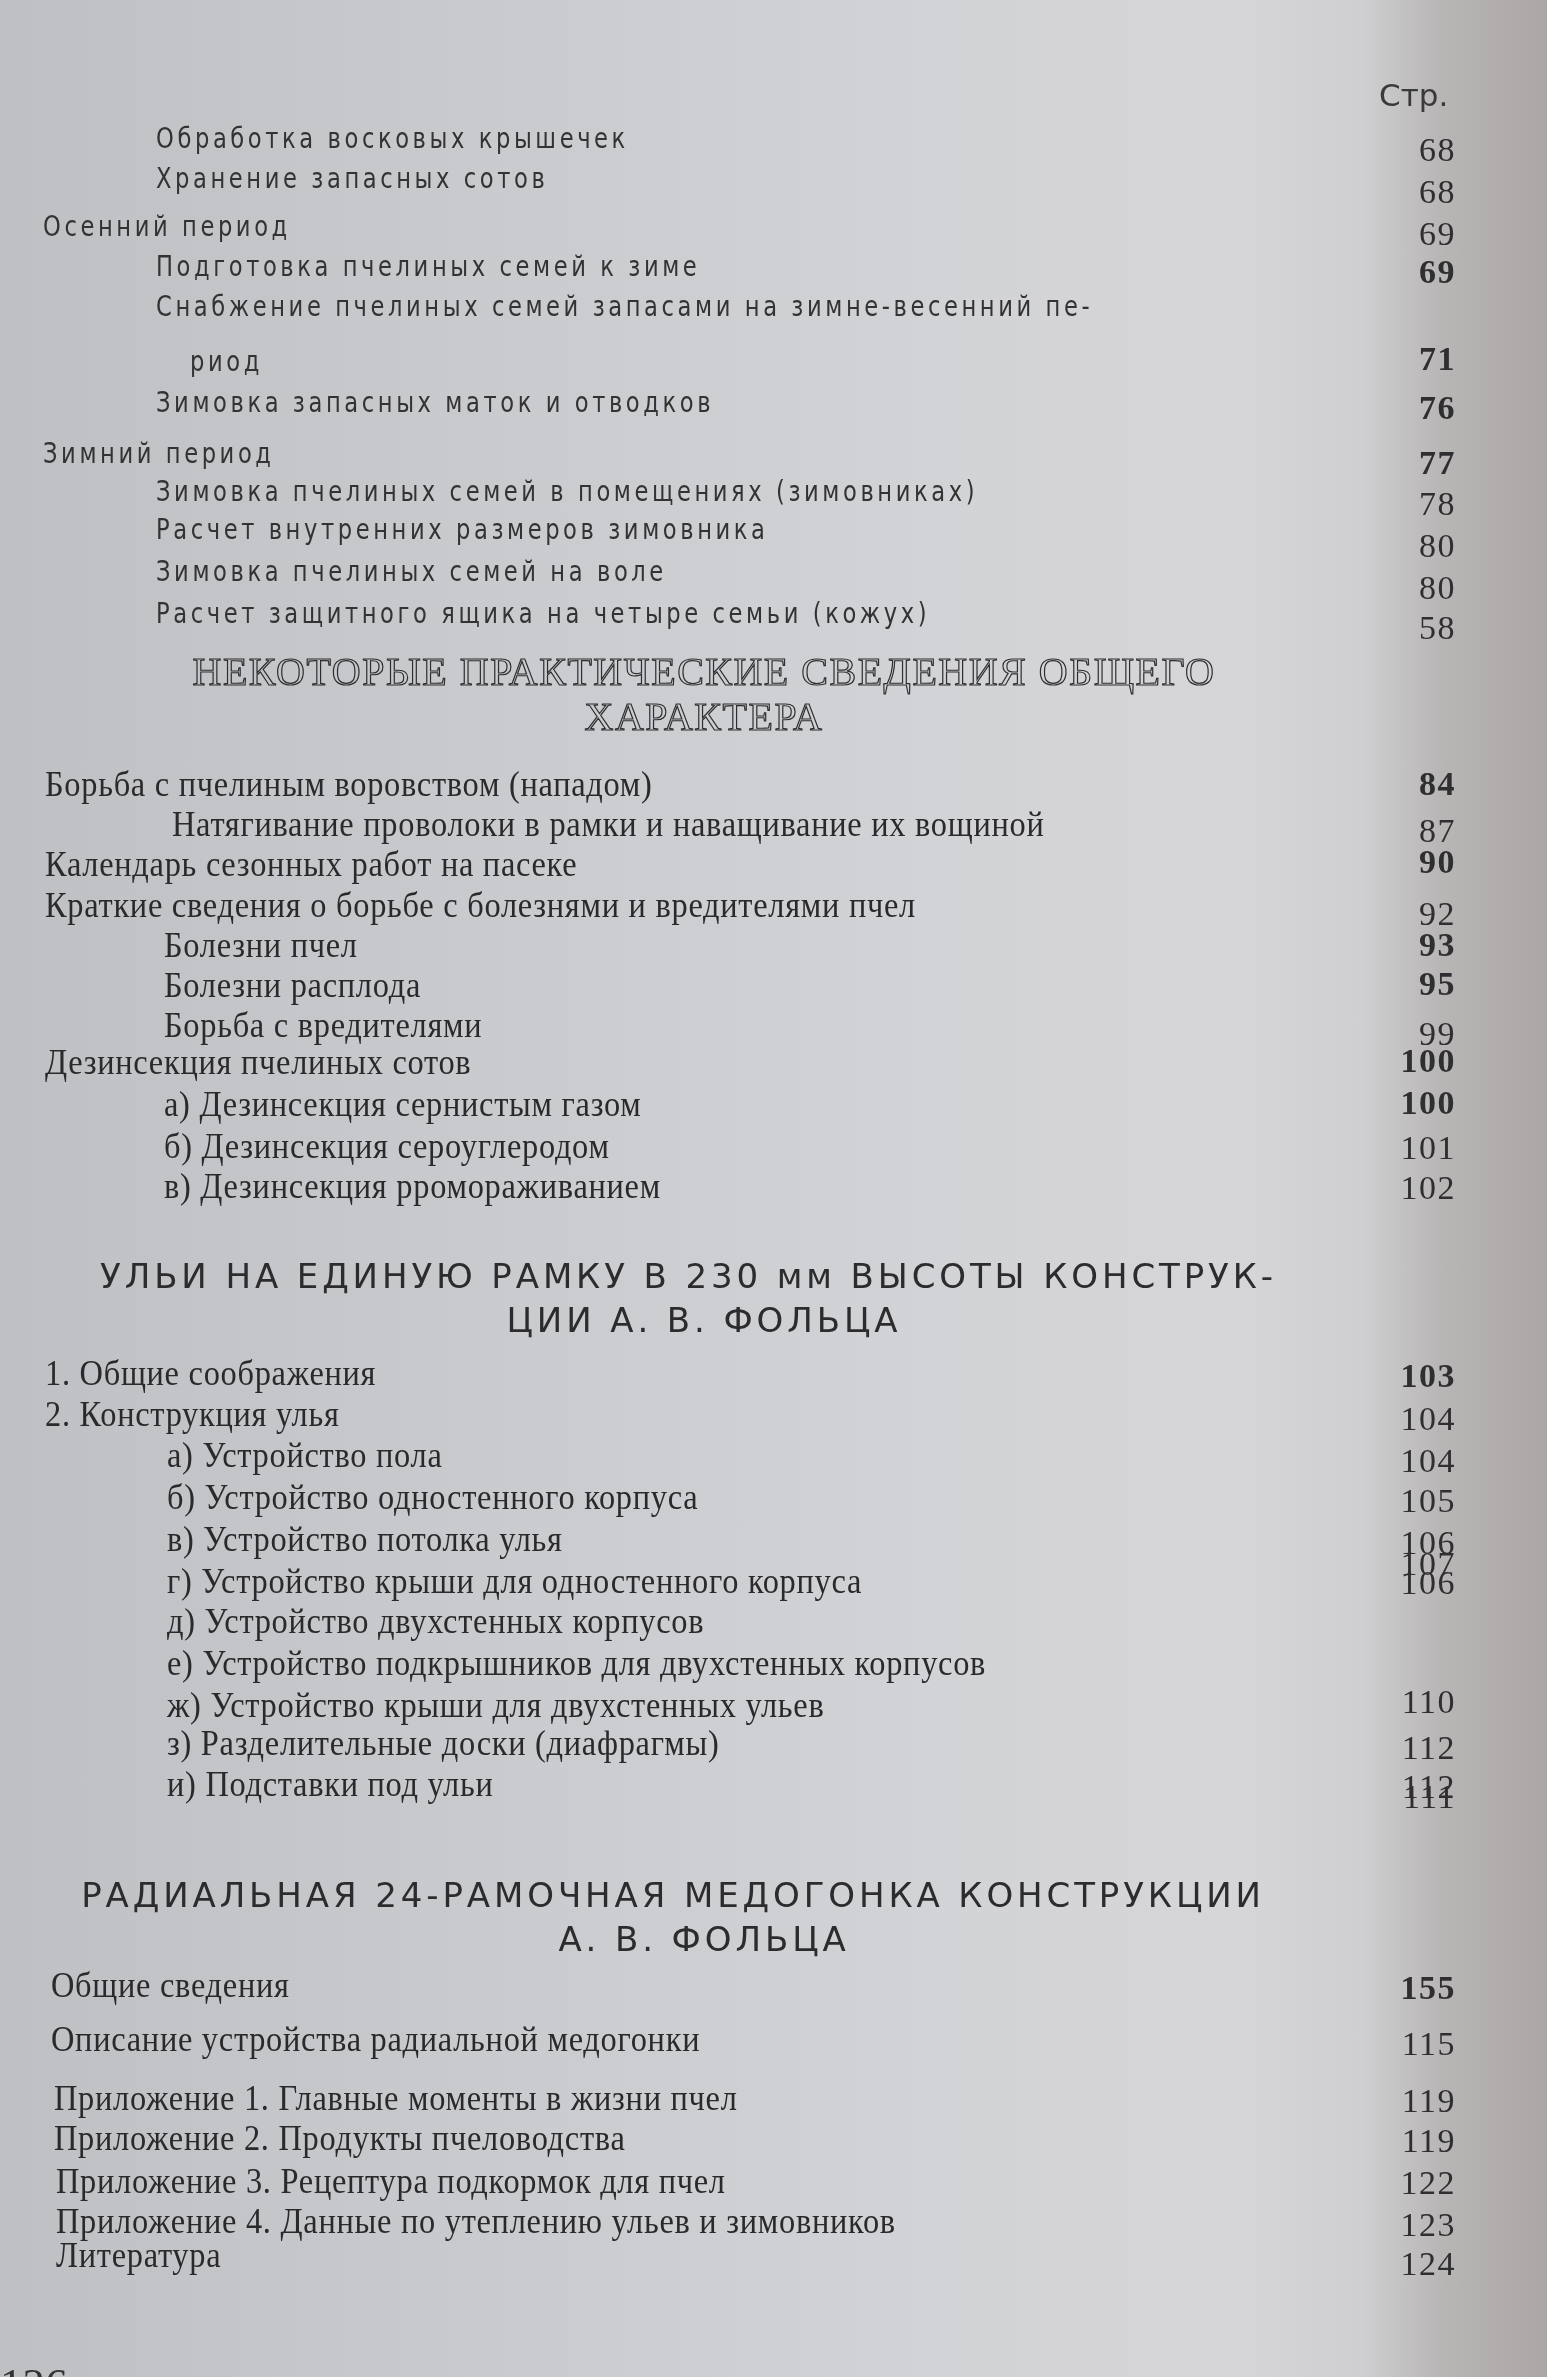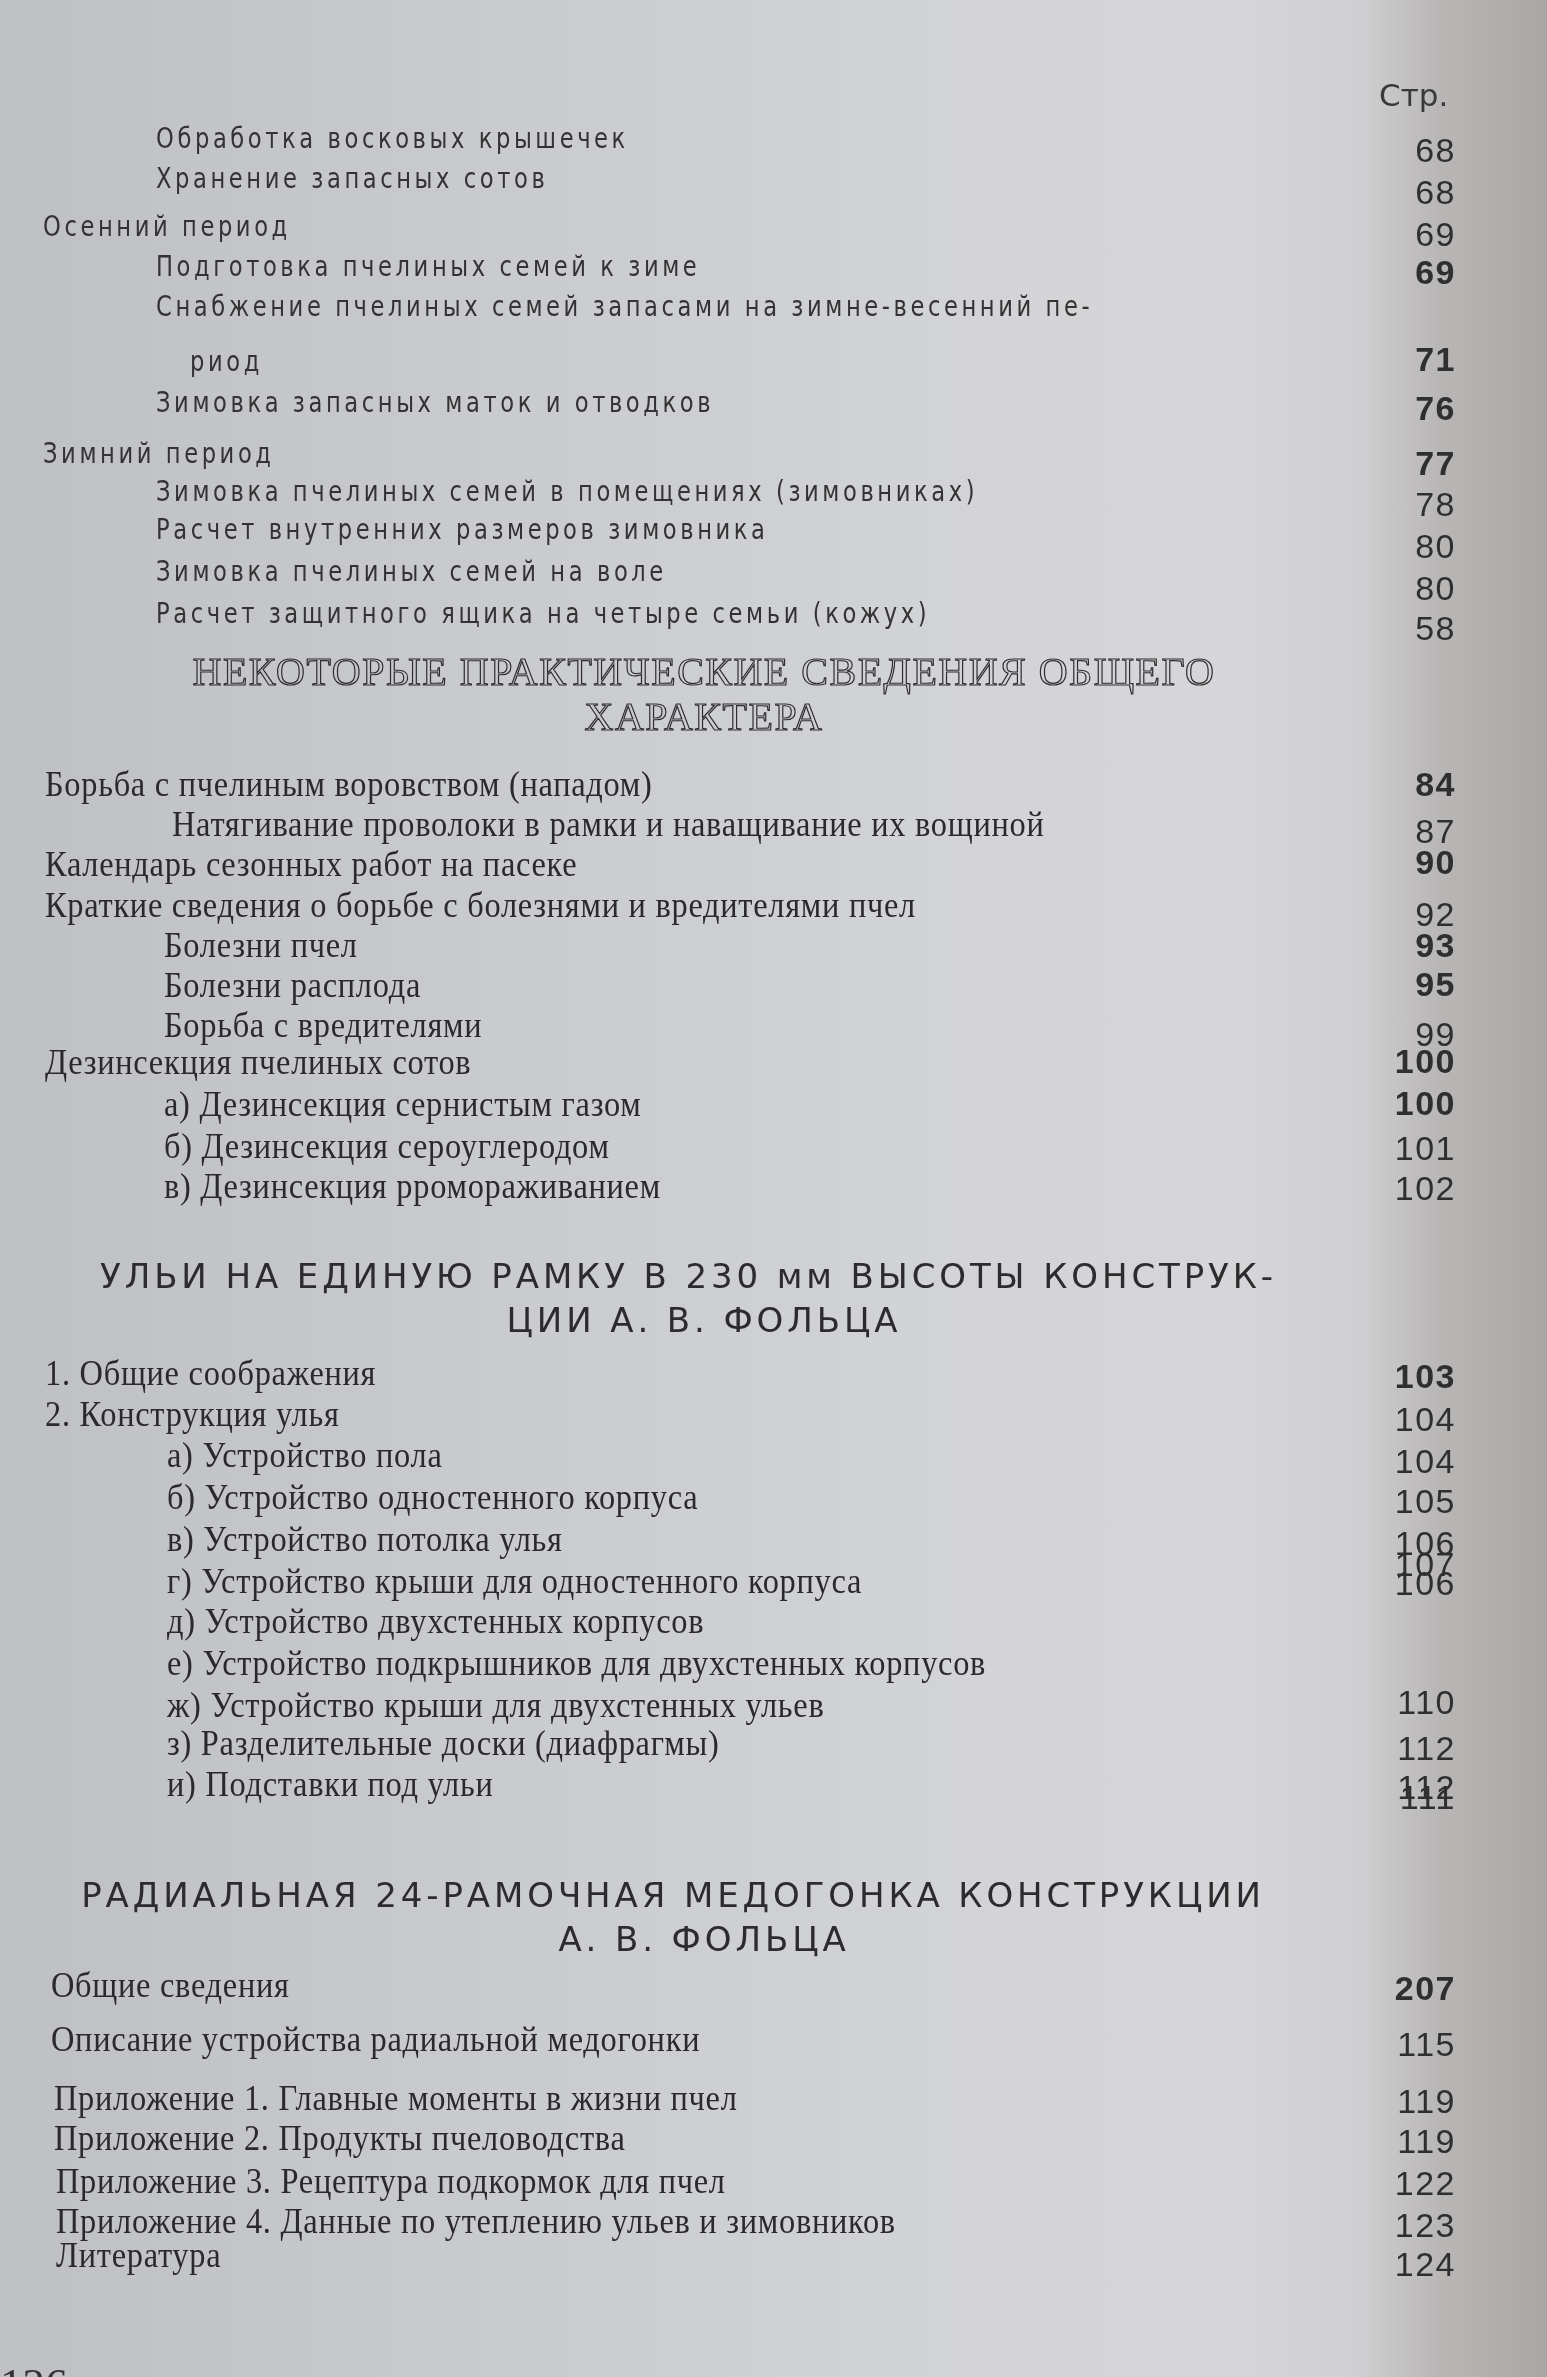--- a/index.html
+++ b/index.html
@@ -6,21 +6,21 @@
   body {
     width: 1547px; height: 2377px; position: relative; overflow: hidden;
     background: linear-gradient(90deg, #bfc0c4 0%, #c9cace 30%, #d2d3d6 60%, #d6d6d8 80%, #cfcfd1 88%, #b9b6b6 93%, #aaa6a5 100%);
     font-family: "Liberation Serif", serif;
     color: #2a2a2c;
   }
   .page { position: absolute; inset: 0; }
   .line { position: absolute; white-space: nowrap; font-size: 34px; line-height: 1; }
   .cond { font-family: "DejaVu Sans", sans-serif; font-size: 29px; letter-spacing: 4.6px; transform: scaleX(0.78); transform-origin: left center; color: #333; }
   .serif { font-family: "Liberation Serif", serif; font-size: 36px; letter-spacing: 0.8px; transform: scaleX(0.9); transform-origin: left center; }
-  .num { position: absolute; right: 91px; font-family: Liberation Sans, sans-serif; font-size: 34px; line-height: 1; text-align: left; color: #2f2f31; letter-spacing: 1.5px; }
+  .num { position: absolute; right: 91px; font-family: Liberation Serif, serif; font-size: 34px; line-height: 1; text-align: left; color: #2f2f31; letter-spacing: 1.5px; }
   .num.bold { font-weight: bold; }
   .hdr { position: absolute; left: 0; width: 1408px; text-align: center; font-family: "Liberation Serif", serif; font-size: 40px; letter-spacing: 1.5px; color: #2c2c2e; }
   .hdr.outline { color: transparent; -webkit-text-stroke: 1.2px #2e2e30; }
   .hdr.caps { font-family: "DejaVu Sans", sans-serif; font-size: 34px; letter-spacing: 3.9px; }
   .col-header { position: absolute; left: 1379px; top: 77px; font-family: "DejaVu Sans", sans-serif; font-size: 31px; color: #3a3a3c; }
   .folio { position: absolute; left: 0; top: 2358px; font-family: "Liberation Serif", serif; font-size: 45px; color: #333; }
 </style>
 </head>
 <body>
 
@@ -132,21 +132,21 @@
   <div class="line serif" style="left:167px; top:1725px;">з) Разделительные доски (диафрагмы)</div>
   <div class="num" style="top:1731px;">112</div>
 
   <div class="line serif" style="left:167px; top:1766px;">и) Подставки под ульи</div>
   <div class="num" style="top:1770px;">112</div>
 
   <div class="hdr caps" style="top:1875px; left:-31px;">РАДИАЛЬНАЯ 24-РАМОЧНАЯ МЕДОГОНКА КОНСТРУКЦИИ</div>
   <div class="hdr caps" style="top:1919px;">А. В. ФОЛЬЦА</div>
 
   <div class="line serif" style="left:51px; top:1967px;">Общие сведения</div>
-  <div class="num bold" style="top:1971px;">207</div>
+  <div class="num bold" style="top:1971px;">155</div>
 
   <div class="line serif" style="left:51px; top:2021px;">Описание устройства радиальной медогонки</div>
   <div class="num" style="top:2027px;">115</div>
 
   <div class="line serif" style="left:54px; top:2080px;">Приложение 1. Главные моменты в жизни пчел</div>
   <div class="num" style="top:2084px;">119</div>
 
   <div class="line serif" style="left:54px; top:2120px;">Приложение 2. Продукты пчеловодства</div>
   <div class="num" style="top:2124px;">119</div>
 

